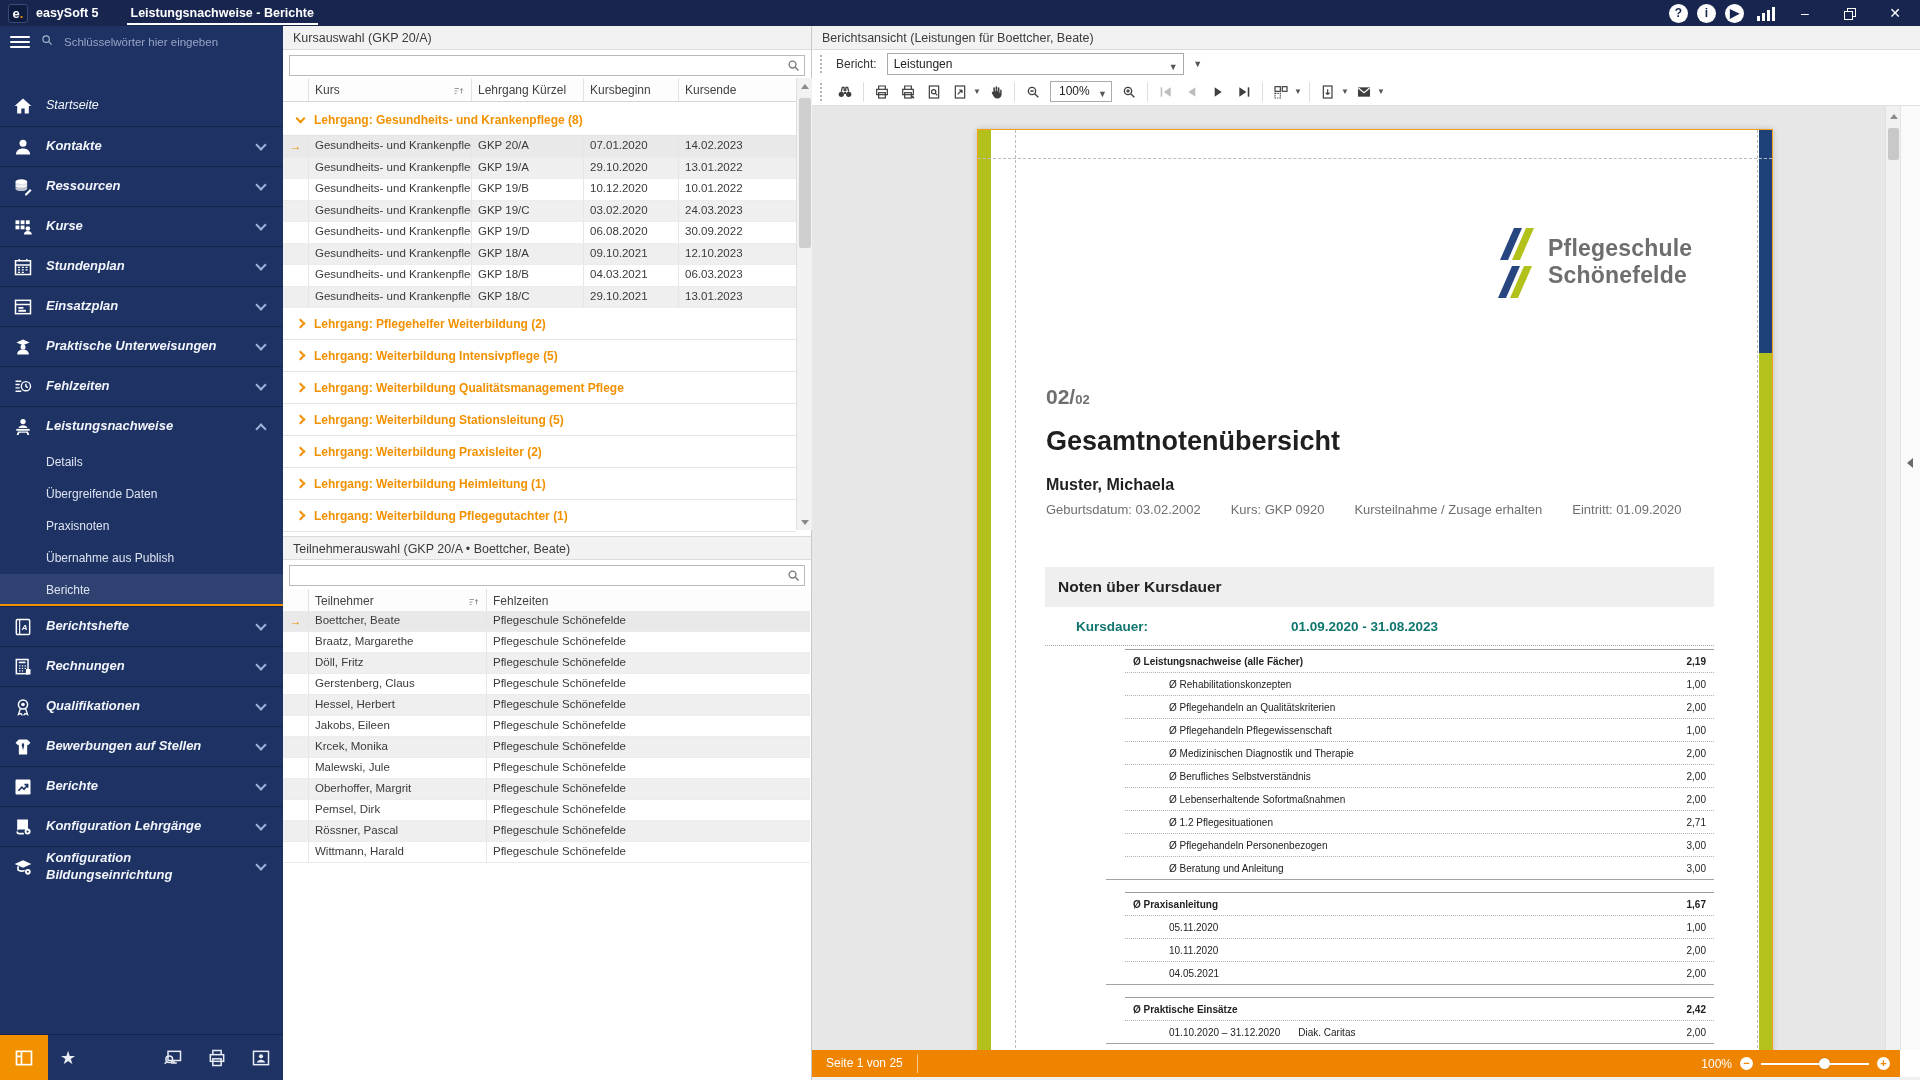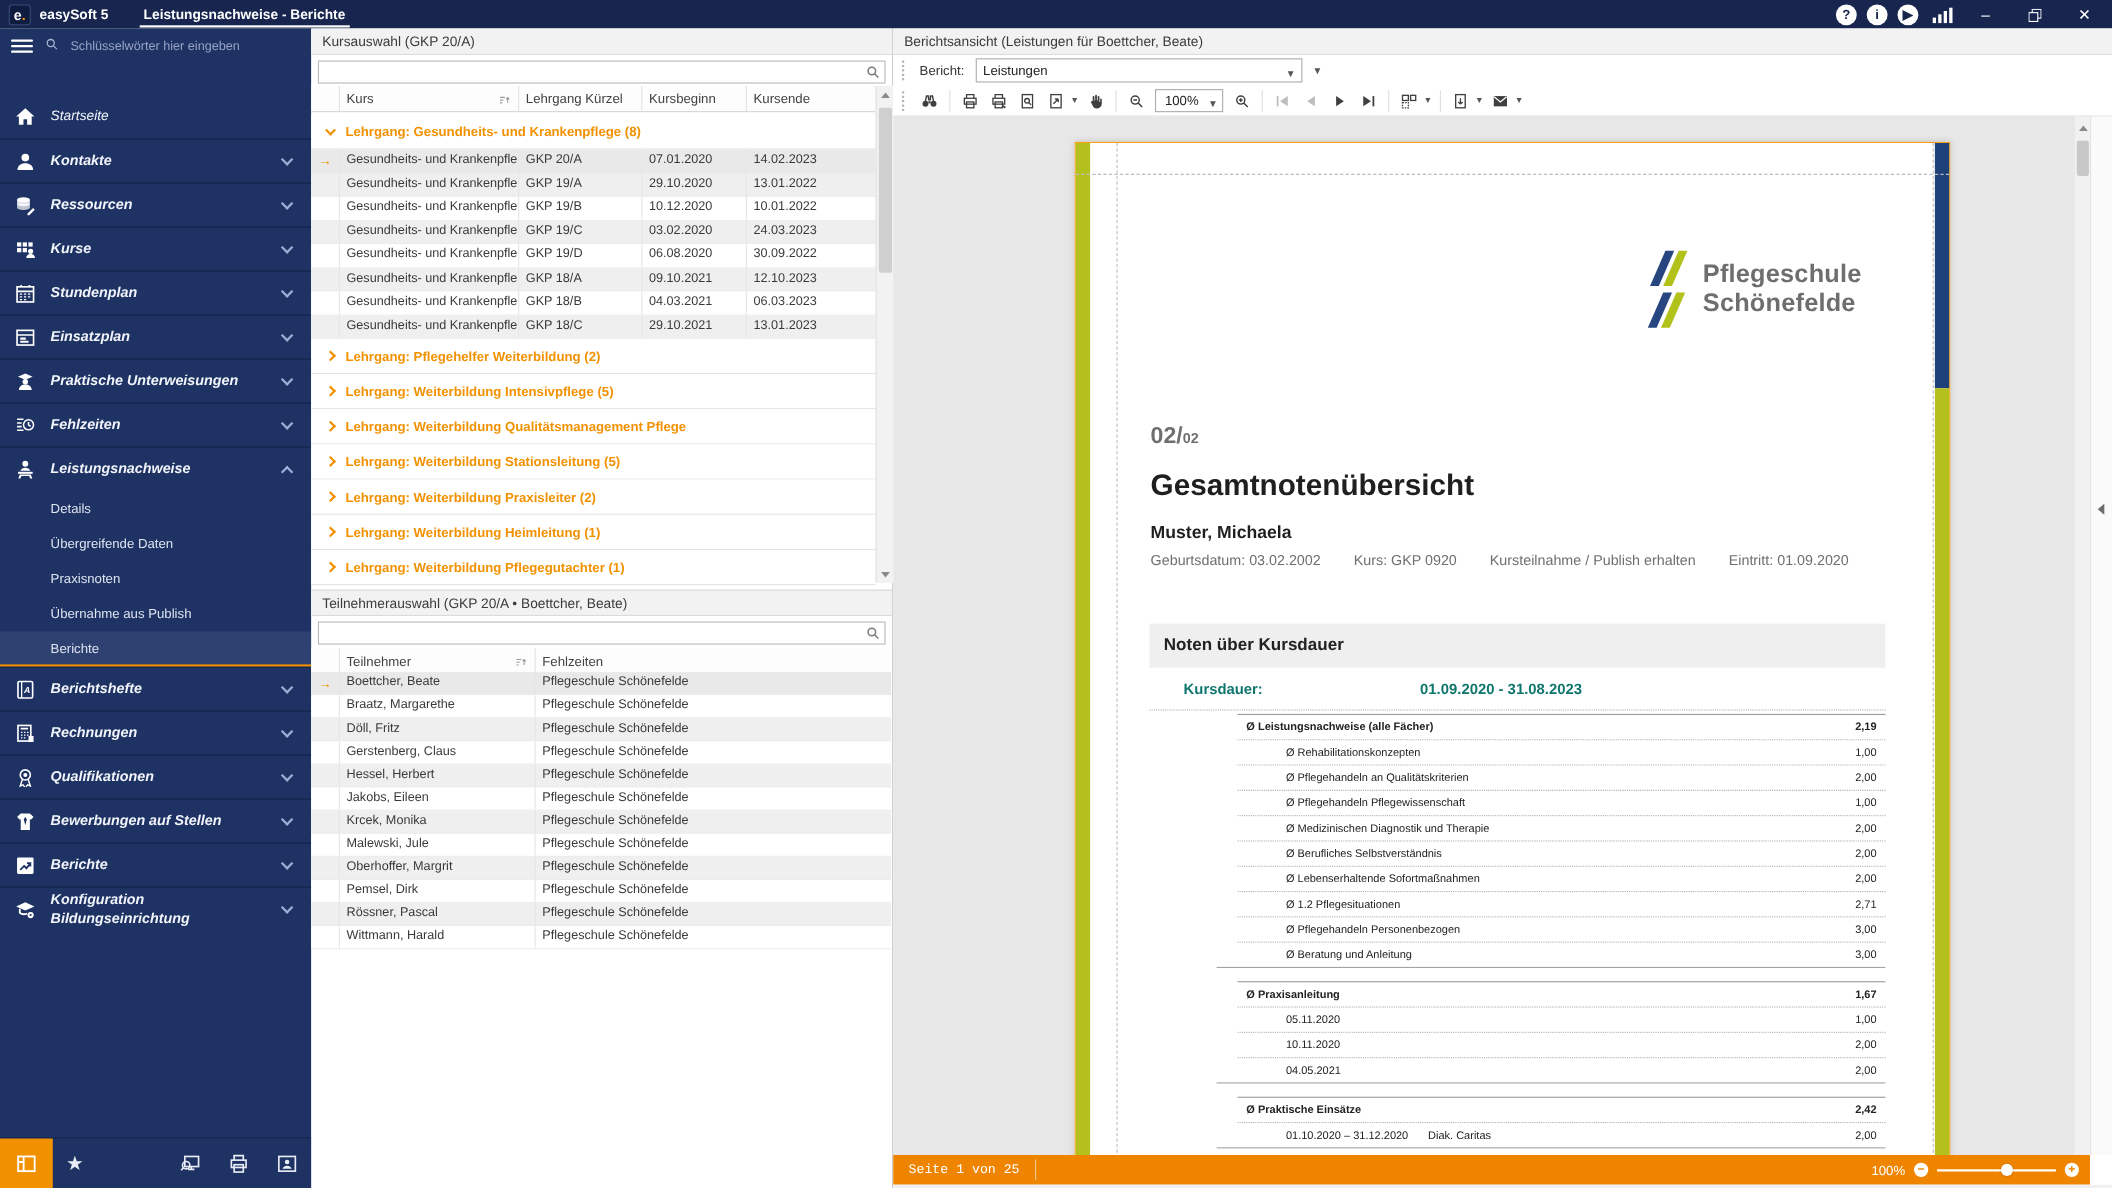--- a/index.html
+++ b/index.html
@@ -145,21 +145,21 @@
   .grow.ghead { font-weight:bold; border-top:1px solid #9b9b9b; }
   .grow .glabel { padding-left:44px; }
   .grow.ghead .glabel { padding-left:8px; }
   .grow .gnote { margin-left:18px; }
   .grow .gval { margin-left:auto; padding-right:8px; }
   .g0 { top:519px; } .g1 { top:762px; } .g2 { top:867px; }
 
   
   .statusbar { position:absolute; left:0; right:20px; bottom:3px; height:27px; background:#ef8400; color:#fff;
                display:flex; align-items:center; font-size:12px; }
-  .sb-page { padding:0 14px; height:19px; line-height:19px; border-right:1px solid rgba(255,255,255,.55);font-family:Liberation Mono, monospace; }
+  .sb-page { padding:0 14px; height:19px; line-height:19px; border-right:1px solid rgba(255,255,255,.55); }
   .sb-zoomwrap { margin-left:auto; display:flex; align-items:center; gap:8px; padding-right:10px; }
   .sb-circle { width:13px; height:13px; border-radius:50%; background:#fff; color:#ef8400; font-size:11px;
                font-weight:bold; line-height:12px; text-align:center; }
   .sb-track { position:relative; width:108px; height:2px; background:#fff; }
   .sb-thumb { position:absolute; left:58px; top:-5px; width:11px; height:11px; border-radius:50%; background:#fff;
               box-shadow:0 0 2px rgba(0,0,0,.3); }
   .under-bar { position:absolute; left:0; right:0; bottom:0; height:3px; background:#f0f0f0; }
 </style>
 </head>
 <body>
@@ -360,20 +360,32 @@
               <path d="M6.5 16.5l4.2-4.2 2.5 2.5 4.3-5.3" fill="none" stroke="#1e3263" stroke-width="2"></path>
               <path d="M13.8 9.2h3.7V13" fill="none" stroke="#1e3263" stroke-width="2"></path>
             </svg>
           </span>
           <span class="nav-lbl">Berichte</span>
           <span class="chev"></span>
         </div>
         <div class="nav-item">
           <span class="nav-ic">
             <svg viewBox="0 0 24 24" fill="currentColor">
+              <path d="M5 3h13v12H7.5A2.5 2.5 0 0 0 5 17.5z"></path>
+              <path d="M5 17.5A2.5 2.5 0 0 0 7.5 20H13" fill="none" stroke="currentColor" stroke-width="2"></path>
+              <circle cx="17.5" cy="17.5" r="3.6"></circle>
+              <circle cx="17.5" cy="17.5" r="1.3" fill="#1e3263"></circle>
+            </svg>
+          </span>
+          <span class="nav-lbl">Konfiguration Lehrgänge</span>
+          <span class="chev"></span>
+        </div>
+        <div class="nav-item">
+          <span class="nav-ic">
+            <svg viewBox="0 0 24 24" fill="currentColor">
               <path d="M2 8.5L12 4l10 4.5L12 13z"></path>
               <path d="M6 11v4.5c1.5 1.3 5 1.8 8 .8" fill="none" stroke="currentColor" stroke-width="2"></path>
               <circle cx="17.8" cy="17.8" r="3.4"></circle>
               <circle cx="17.8" cy="17.8" r="1.2" fill="#1e3263"></circle>
             </svg>
           </span>
           <span class="nav-lbl">Konfiguration Bildungseinrichtung</span>
           <span class="chev"></span>
         </div>
       </nav>
@@ -761,21 +773,21 @@
             <div>Pflegeschule</div>
             <div>Schönefelde</div>
           </div>
         </div>
 
         <div class="rep-title">Gesamtnotenübersicht</div>
         <div class="rep-student">Muster, Michaela</div>
         <div class="rep-meta">
           <span>Geburtsdatum: 03.02.2002</span>
           <span>Kurs: GKP 0920</span>
-          <span>Kursteilnahme / Publish erhalten</span>
+          <span>Kursteilnahme / Zusage erhalten</span>
           <span>Eintritt: 01.09.2020</span>
         </div>
 
         <div class="section-bar">Noten über Kursdauer</div>
         <div class="kursdauer">
           <span class="kd-label">Kursdauer:</span><span>01.09.2020 - 31.08.2023</span>
         </div>
 
         <div class="grades g0" id="grade-group-0">
             <div class="grow ghead">

